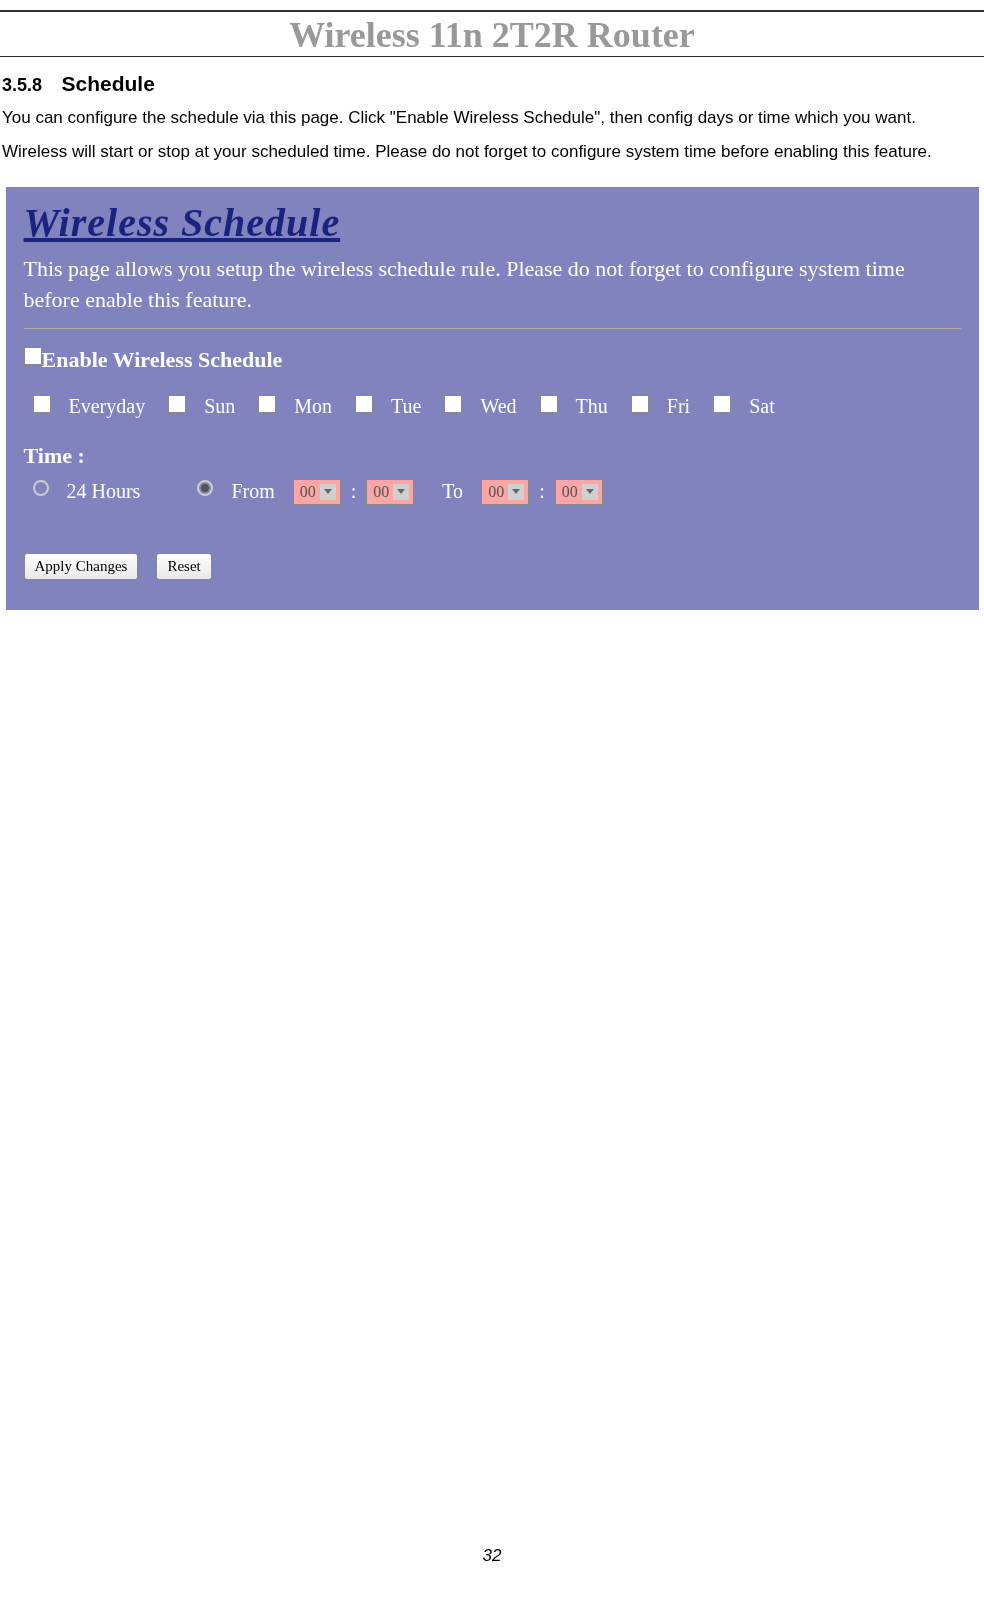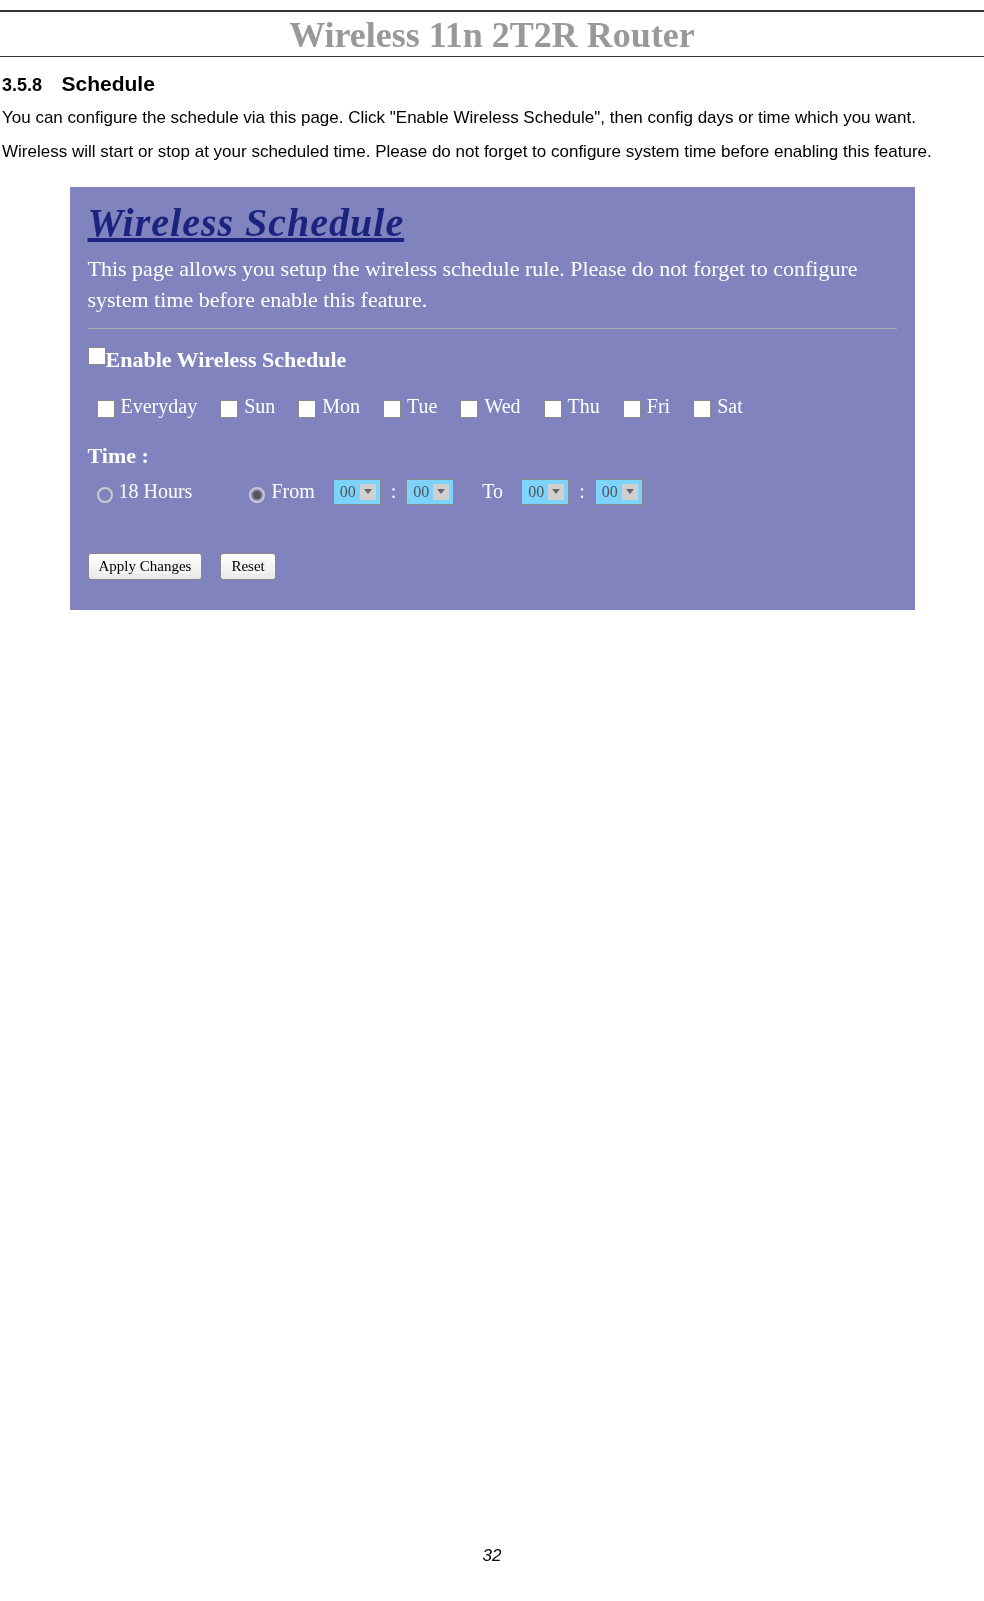--- a/index.html
+++ b/index.html
@@ -40,21 +40,21 @@
       display: inline;
       margin-left: 15px;
     }
     .body-text {
       font-size: 17px;
       line-height: 2.0;
       margin-top: 5px;
     }
     .screenshot-container {
       margin: 18px auto 0 auto;
-      width: 845px;
+      width: 973px;
     }
     .panel {
       background: #8183bf;
       padding: 12px 18px 30px 18px;
       color: white;
       font-family: "Times New Roman", serif;
     }
     .panel-title {
       font-family: "Times New Roman", serif;
       font-style: italic;
@@ -102,22 +102,22 @@
     }
     .days-row {
       display: flex;
       align-items: center;
       gap: 14px;
       margin-bottom: 25px;
       flex-wrap: nowrap;
     }
     .day-item {
       display: flex;
-      align-items: flex-end;
-      gap: 6px;
+      align-items: flex-start;
+      gap: 18px;
       padding-left: 9px;
     }
     .day-label {
       font-size: 20px;
       color: #fff;
       font-family: "Times New Roman", serif;
     }
     .time-row {
       display: flex;
       align-items: center;
@@ -144,21 +144,21 @@
       left: 2px;
     }
     .time-label {
       font-size: 20px;
       color: #fff;
       font-family: "Times New Roman", serif;
     }
     .select-box {
       display: inline-flex;
       align-items: center;
-      background: #7dd3fc;
+      background: #fca5a5;
       border: 1px solid #888;
       height: 26px;
       padding: 0 4px 0 6px;
       color: #555;
       font-size: 16px;
     }
     .select-arrow {
       width: 16px;
       height: 16px;
       background: #d0d0d0;
@@ -169,21 +169,20 @@
     }
     .select-arrow::after {
       content: "";
       border-left: 4px solid transparent;
       border-right: 4px solid transparent;
       border-top: 5px solid #666;
     }
     .button-row {
       display: flex;
       gap: 18px;
-      text-decoration: underline;
     }
     .btn {
       background: linear-gradient(#fff, #e8e8e8);
       border: 1px solid #888;
       border-radius: 3px;
       padding: 4px 10px;
       font-family: "Times New Roman", serif;
       font-size: 15px;
       color: #000;
       cursor: pointer;
@@ -259,21 +258,21 @@
         <div class="day-item">
           <span class="checkbox"></span>
           <span class="day-label">Sat</span>
         </div>
       </div>
 
       <div class="sub-label">Time :</div>
       <div class="time-row">
         <div class="day-item">
           <span class="radio"></span>
-          <span class="time-label">18 Hours</span>
+          <span class="time-label">24 Hours</span>
         </div>
         <div class="day-item" style="margin-left:30px;">
           <span class="radio selected"></span>
           <span class="time-label">From</span>
         </div>
         <span class="select-box">
           <span>00</span>
           <span class="select-arrow"></span>
         </span>
         <span class="colon">:</span>

